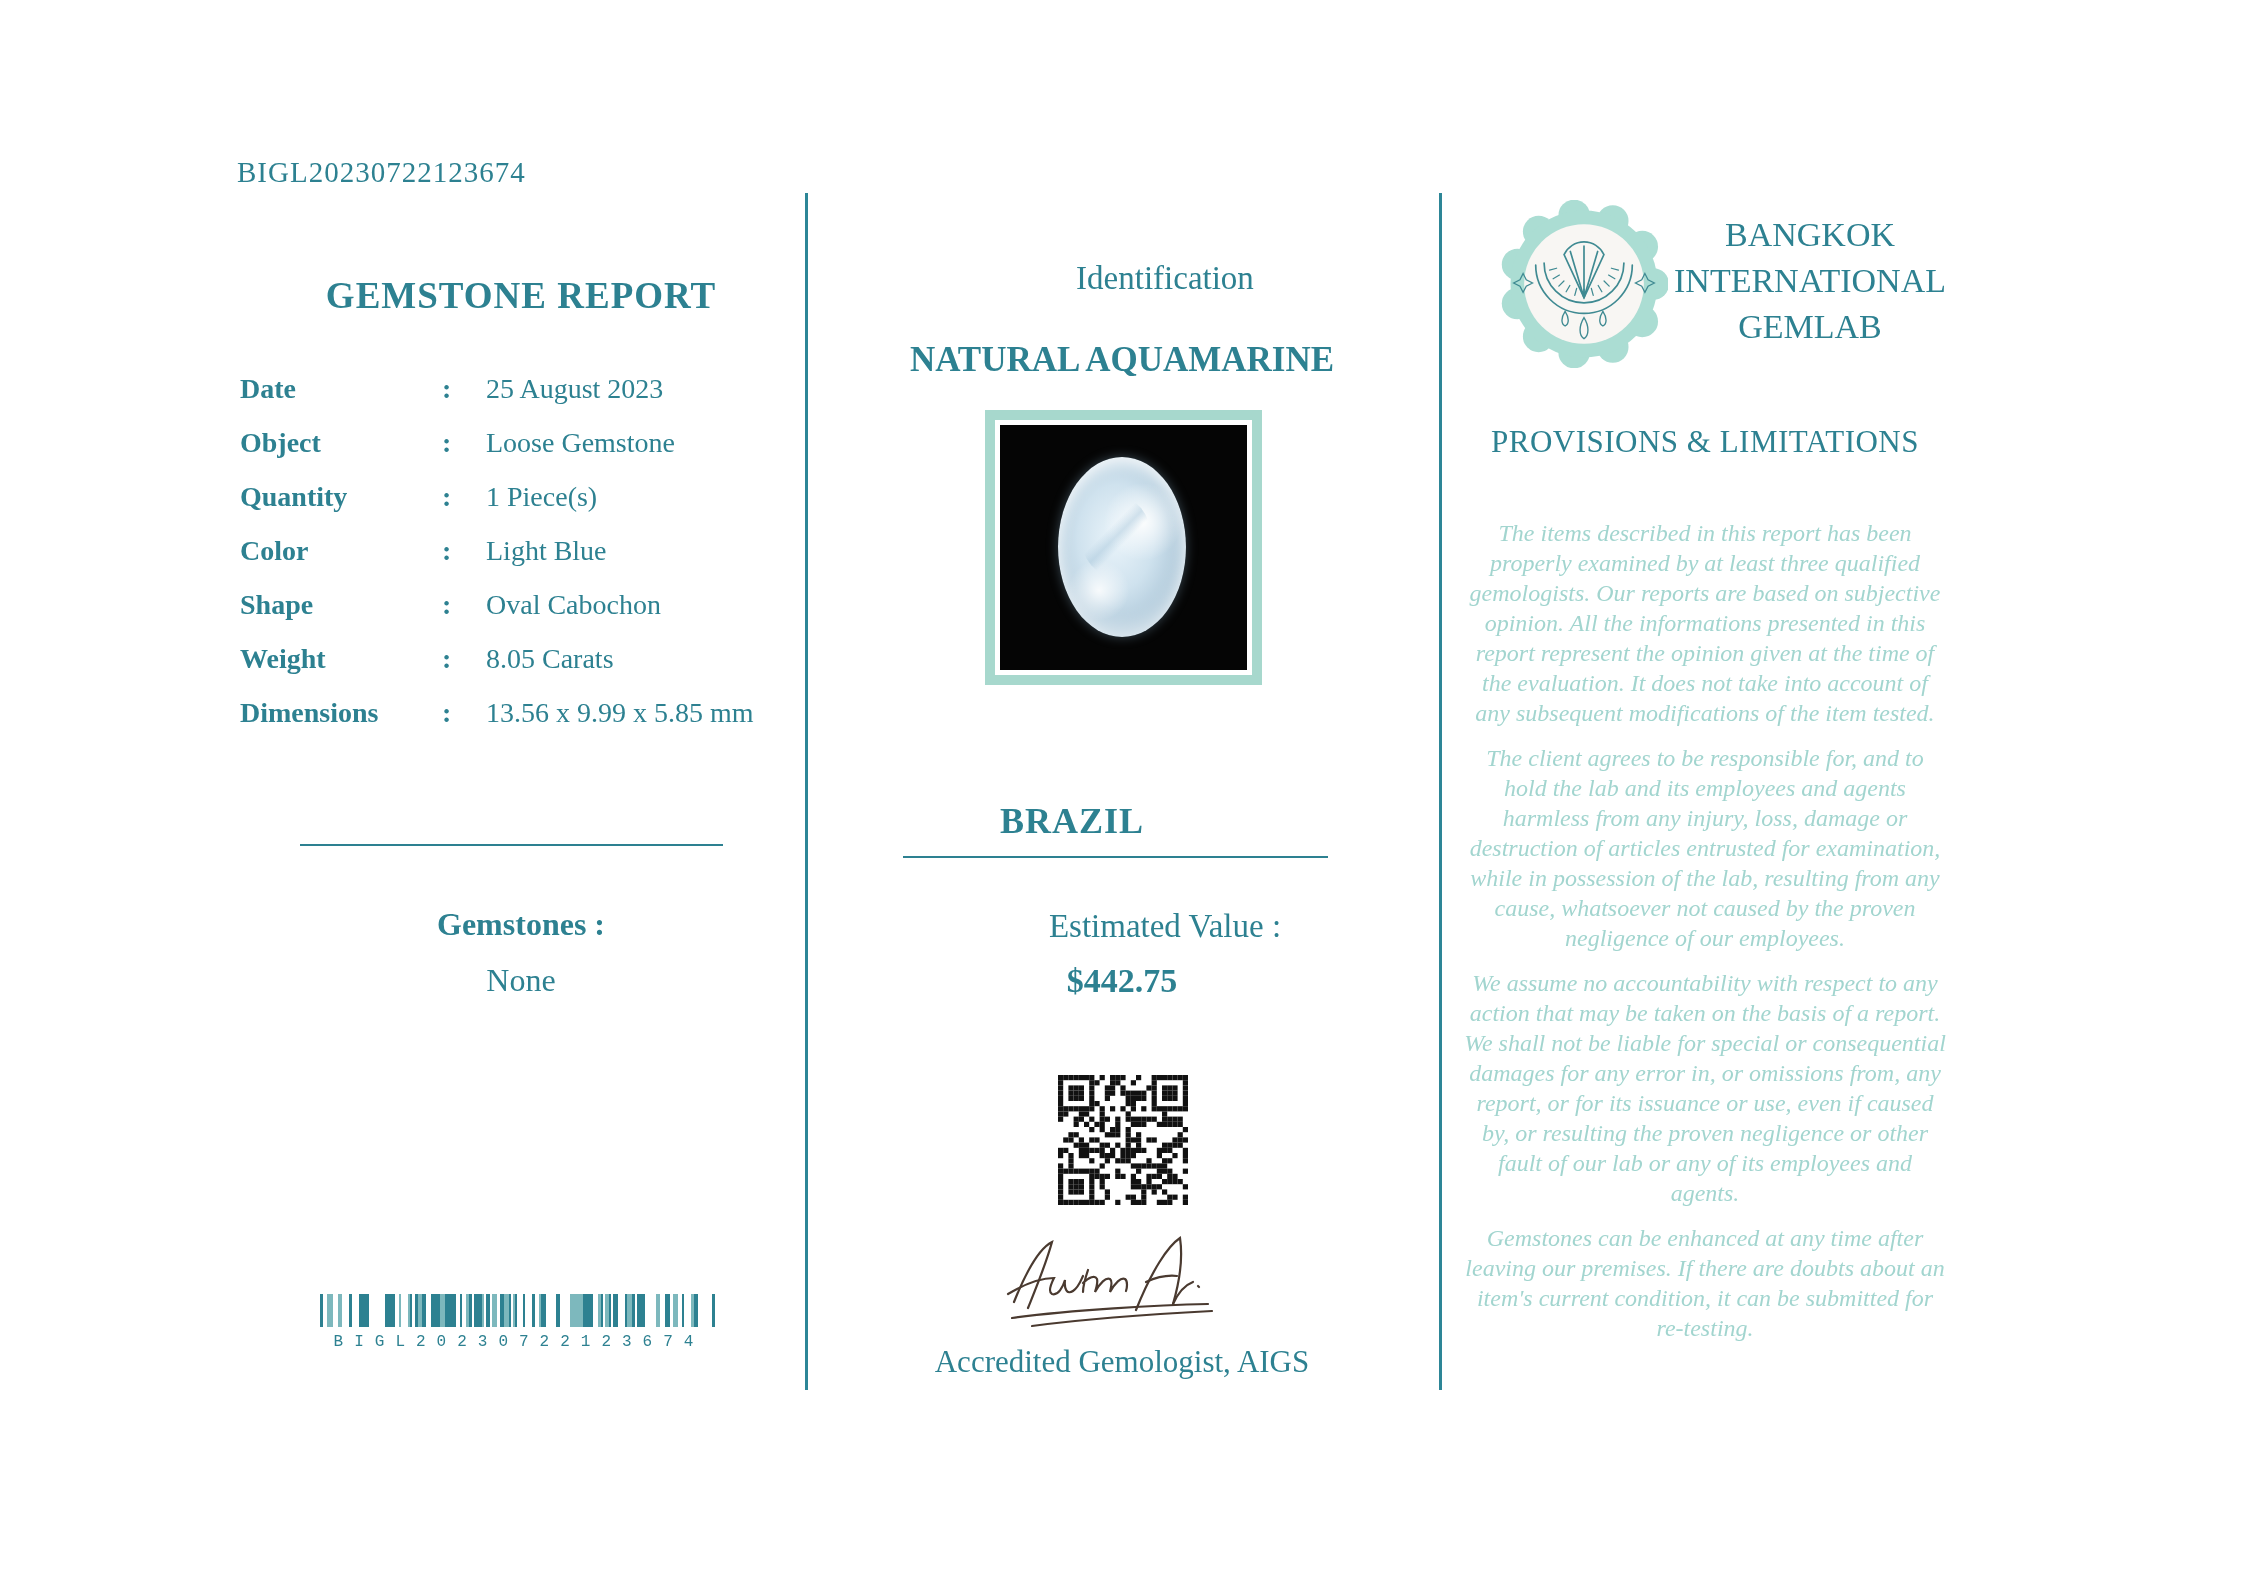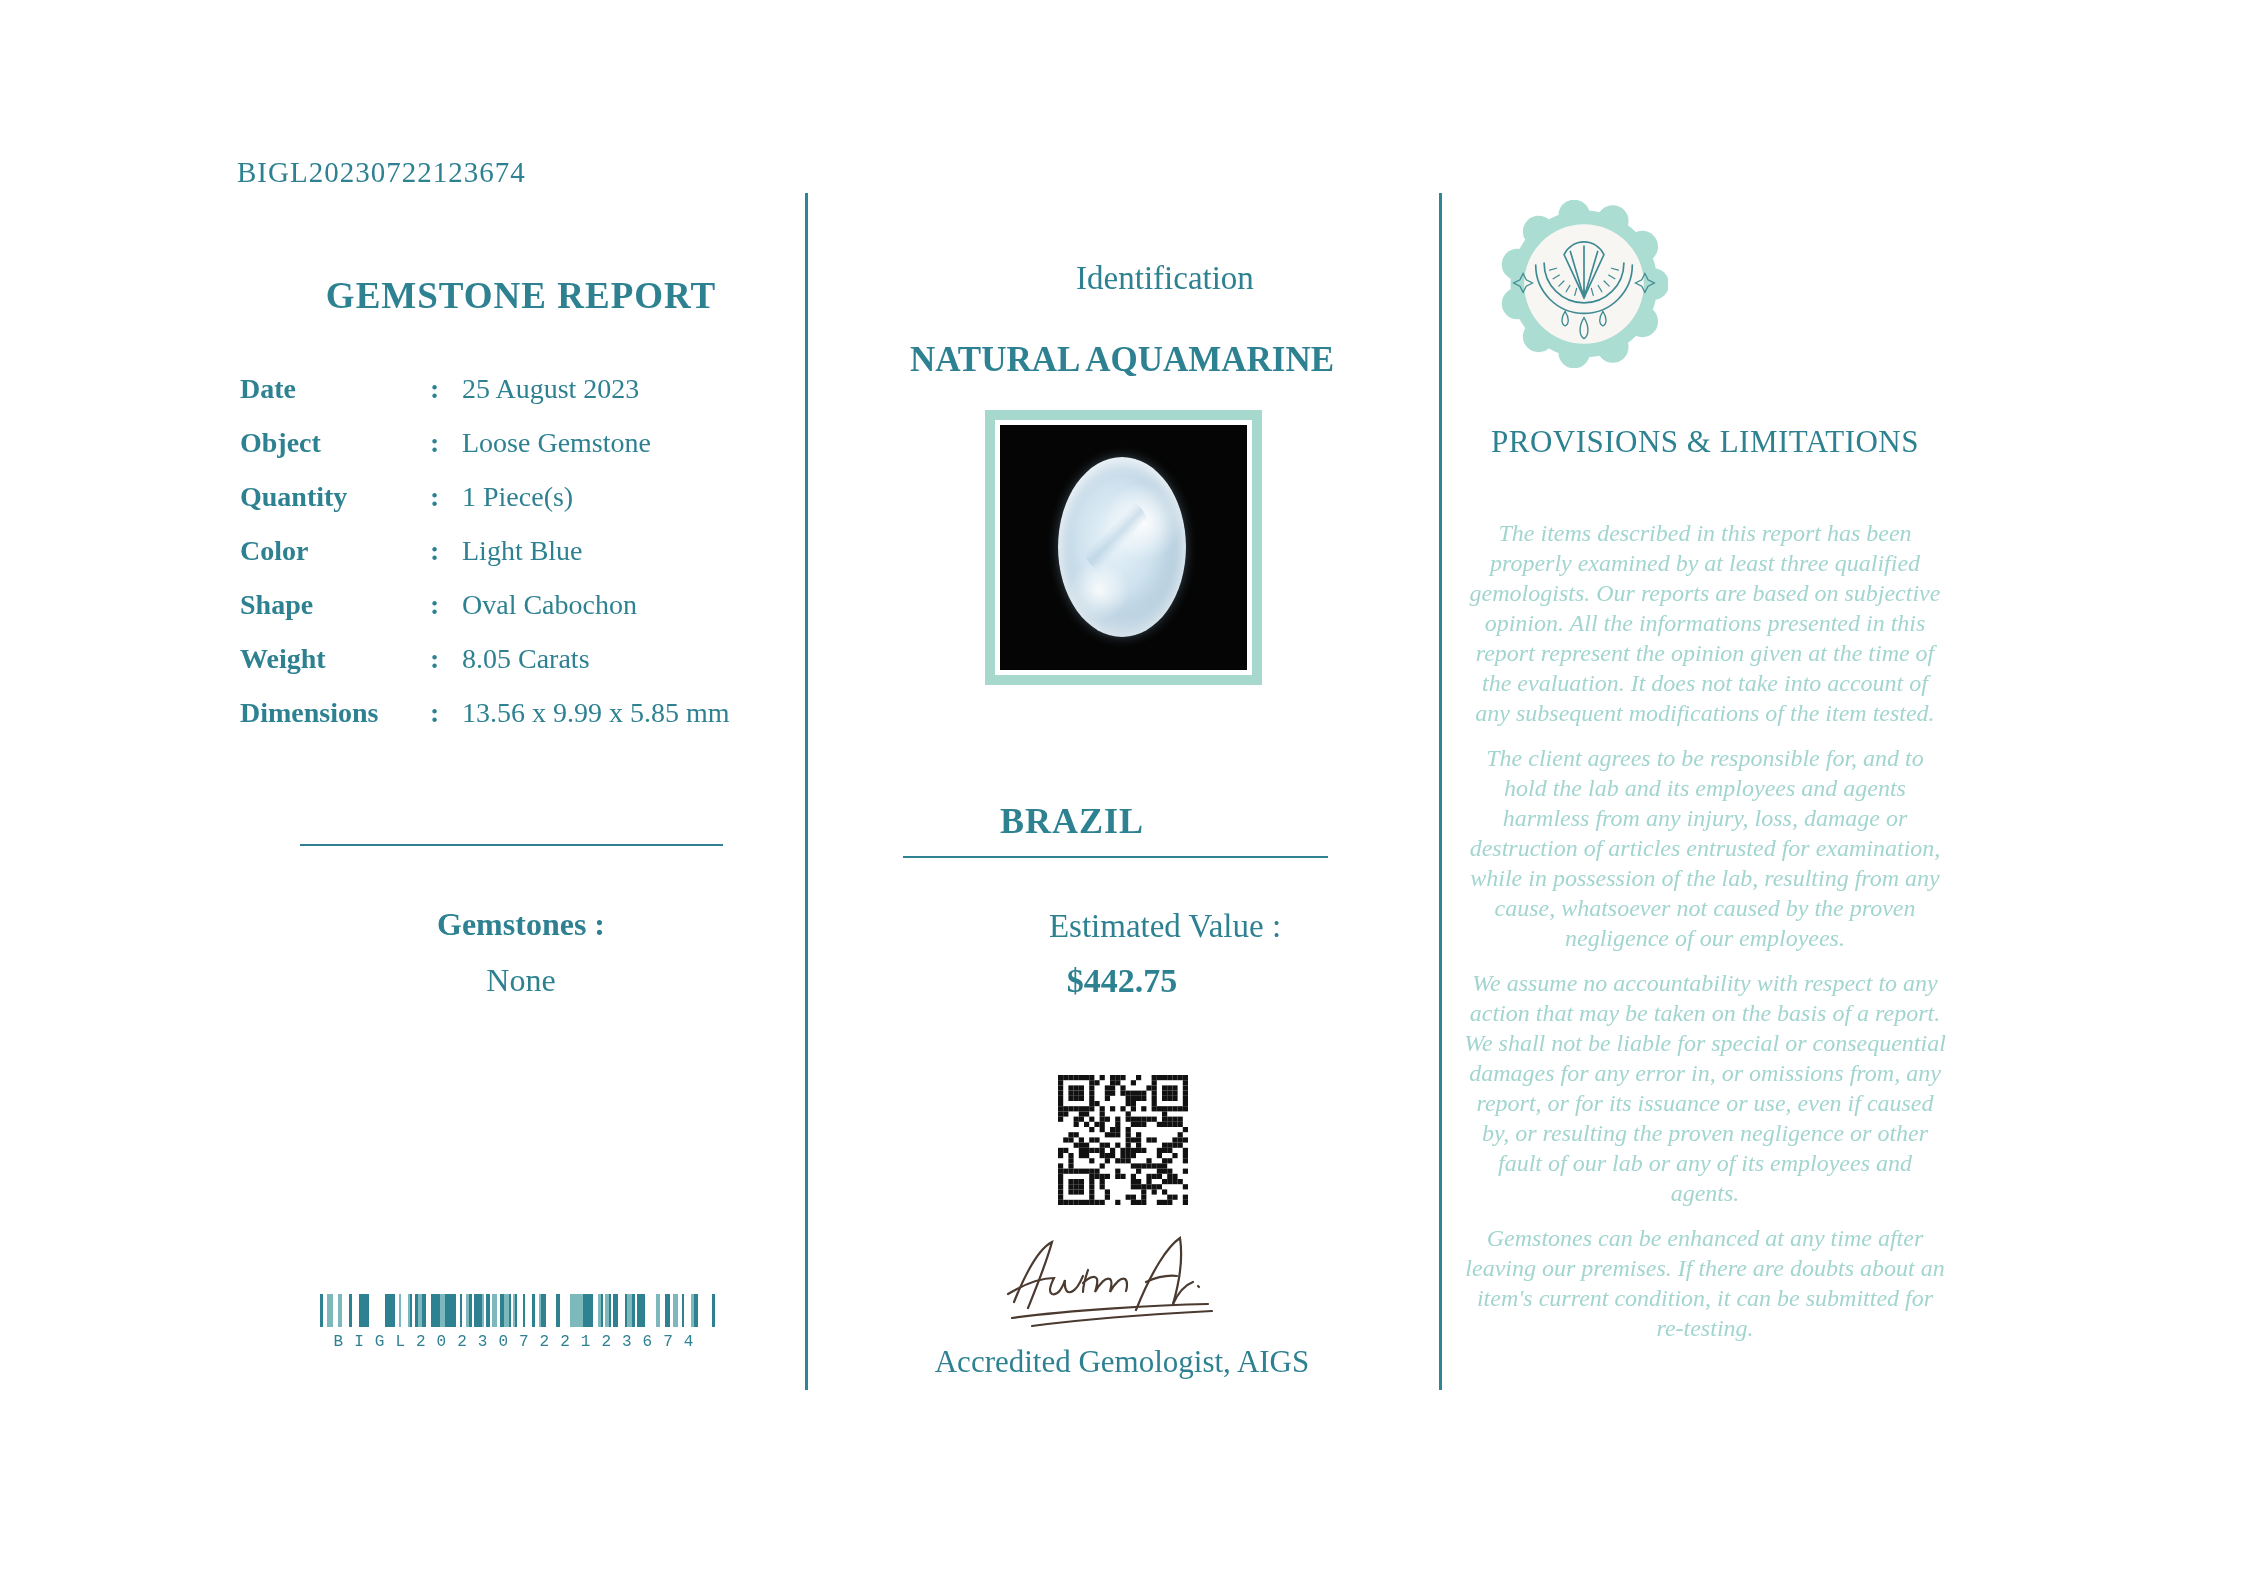--- a/index.html
+++ b/index.html
@@ -10,21 +10,21 @@
 
   .report-number{left:237px;top:156px;font-size:29px;letter-spacing:1px;}
 
   .v-divider{width:2.5px;top:193px;height:1197px;background:#2d8697;}
   .v-divider.left{left:805px;}
   .v-divider.right{left:1439px;}
 
   
   .report-title{left:237px;top:274px;width:568px;font-size:37px;font-weight:bold;letter-spacing:1px;}
   .fields{left:240px;top:362px;width:530px;}
-  .field-row{display:flex;align-items:center;height:54px;font-size:28px;}
+  .field-row{display:flex;align-items:center;height:54px;font-size:28px;gap:12px;}
   .f-label{width:190px;font-weight:bold;}
   .f-colon{width:32px;font-weight:bold;}
   .f-value{flex:1;}
   .hline{height:2px;background:#2d8191;}
   .hline-left{left:300px;top:844px;width:423px;}
   .comments-label{left:237px;top:906px;width:568px;font-size:32px;font-weight:bold;}
   .comments-value{left:237px;top:962px;width:568px;font-size:32px;}
   .barcode{left:320px;top:1294px;width:398px;text-align:center;}
   .barcode-text{font-family:"Liberation Mono","DejaVu Sans Mono",monospace;font-size:16px;
                 letter-spacing:11px;color:#2d8191;margin-top:2px;white-space:nowrap;}
@@ -570,20 +570,25 @@
           <line x1="53.9" y1="65.0" x2="47.2" y2="66.8"></line>
         </g>
       <path stroke-width="1.3" d="M80 112 C 85 120 85 129 80 132 C 75 129 75 120 80 112 Z"></path>
       <path stroke-width="1.3" d="M62 106 C 66 112 66 118 62 120 C 58 118 58 112 62 106 Z"></path>
       <path stroke-width="1.3" d="M98 106 C 102 112 102 118 98 120 C 94 118 94 112 98 106 Z"></path>
       <path stroke-width="1.2" d="M22 70 L 25 76 L 31 79 L 25 82 L 22 88 L 19 82 L 13 79 L 19 76 Z"></path>
       <path stroke-width="1.2" d="M138 70 L 141 76 L 147 79 L 141 82 L 138 88 L 135 82 L 129 79 L 135 76 Z"></path>
     </g>
   </svg>
 
+  <div class="abs lab-name center">
+    <div>BANGKOK</div>
+    <div>INTERNATIONAL</div>
+    <div>GEMLAB</div>
+  </div>
 
   <div class="abs prov-title center">PROVISIONS &amp; LIMITATIONS</div>
 
   <div class="abs prov-paragraphs">
     <p>The items described in this report has been properly examined by at least three qualified gemologists. Our reports are based on subjective opinion. All the informations presented in this report represent the opinion given at the time of the evaluation. It does not take into account of any subsequent modifications of the item tested.</p>
     <p>The client agrees to be responsible for, and to hold the lab and its employees and agents harmless from any injury, loss, damage or destruction of articles entrusted for examination, while in possession of the lab, resulting from any cause, whatsoever not caused by the proven negligence of our employees.</p>
     <p>We assume no accountability with respect to any action that may be taken on the basis of a report. We shall not be liable for special or consequential damages for any error in, or omissions from, any report, or for its issuance or use, even if caused by, or resulting the proven negligence or other fault of our lab or any of its employees and agents.</p>
     <p>Gemstones can be enhanced at any time after leaving our premises. If there are doubts about an item's current condition, it can be submitted for re-testing.</p>
   </div>
 

